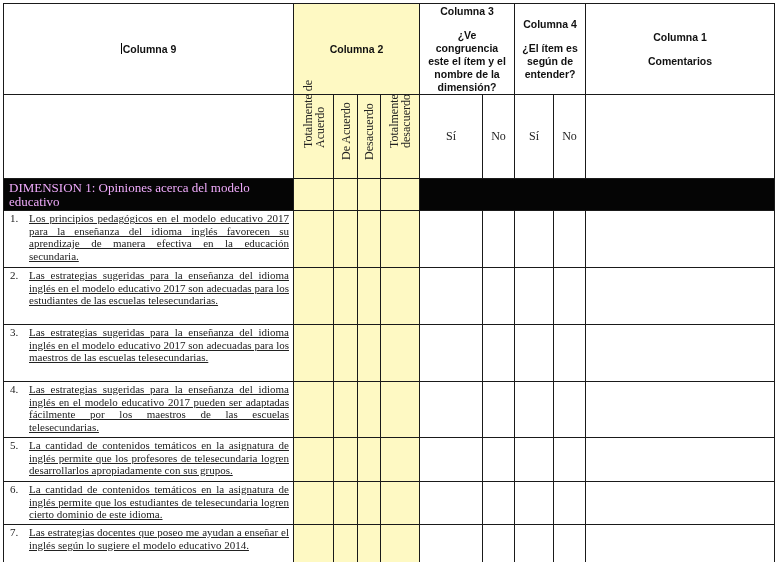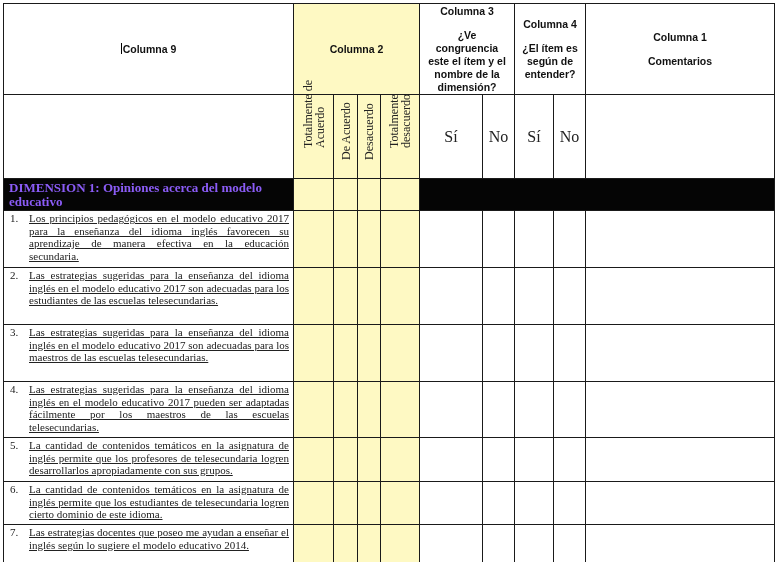--- a/index.html
+++ b/index.html
@@ -3,22 +3,22 @@
 <meta charset="utf-8">
 <style>
   html,body{margin:0;padding:0;background:#ffffff;}
   body{width:777px;height:562px;position:relative;overflow:hidden;}
   table{position:absolute;left:3px;top:3px;border-collapse:collapse;table-layout:fixed;width:771px;}
   td{border:1.5px solid #1a1a1a;padding:0;vertical-align:middle;}
   .hdr{font-family:"Liberation Sans",sans-serif;font-weight:bold;font-size:10.5px;color:#111;text-align:center;line-height:13px;}
   .gray{background:#fef9c3;}
   .vert{height:83px;position:relative;}
   .vert span{position:absolute;left:50%;bottom:6px;transform-origin:0 0;transform:rotate(-90deg) translate(0,-50%);white-space:nowrap;font-family:"Liberation Serif",serif;font-size:12px;line-height:12px;color:#222;text-align:left;}
-  .sino{font-family:"Liberation Serif",serif;font-size:16px;color:#222;text-align:center;}
-  .dim{background:#050505;color:#8b5cf6;font-family:"Liberation Serif",serif;font-weight:bold;font-size:13px;line-height:14px;padding:2px 6px 1px 5px;}
+  .sino{font-family:"Liberation Serif",serif;font-size:12px;color:#222;text-align:center;}
+  .dim{background:#050505;color:#f0abfc;font-family:"Liberation Serif",serif;font-weight:normal;font-size:13px;line-height:14px;padding:2px 6px 1px 5px;}
   .dimblack{background:#050505;}
   .item{font-family:"Liberation Serif",serif;font-size:11px;line-height:12.6px;color:#222;padding:1px 4px 1px 4px;text-align:justify;vertical-align:top;}
   .item .num{display:inline-block;width:15px;margin-left:2px;}
   .item .txt{display:block;margin-left:21px;margin-top:-12.6px;text-decoration:underline;}
   .cursor{display:inline-block;width:1px;height:11px;background:#000;vertical-align:-1px;margin-right:1px;}
 </style>
 </head>
 <body>
 
 <table>

